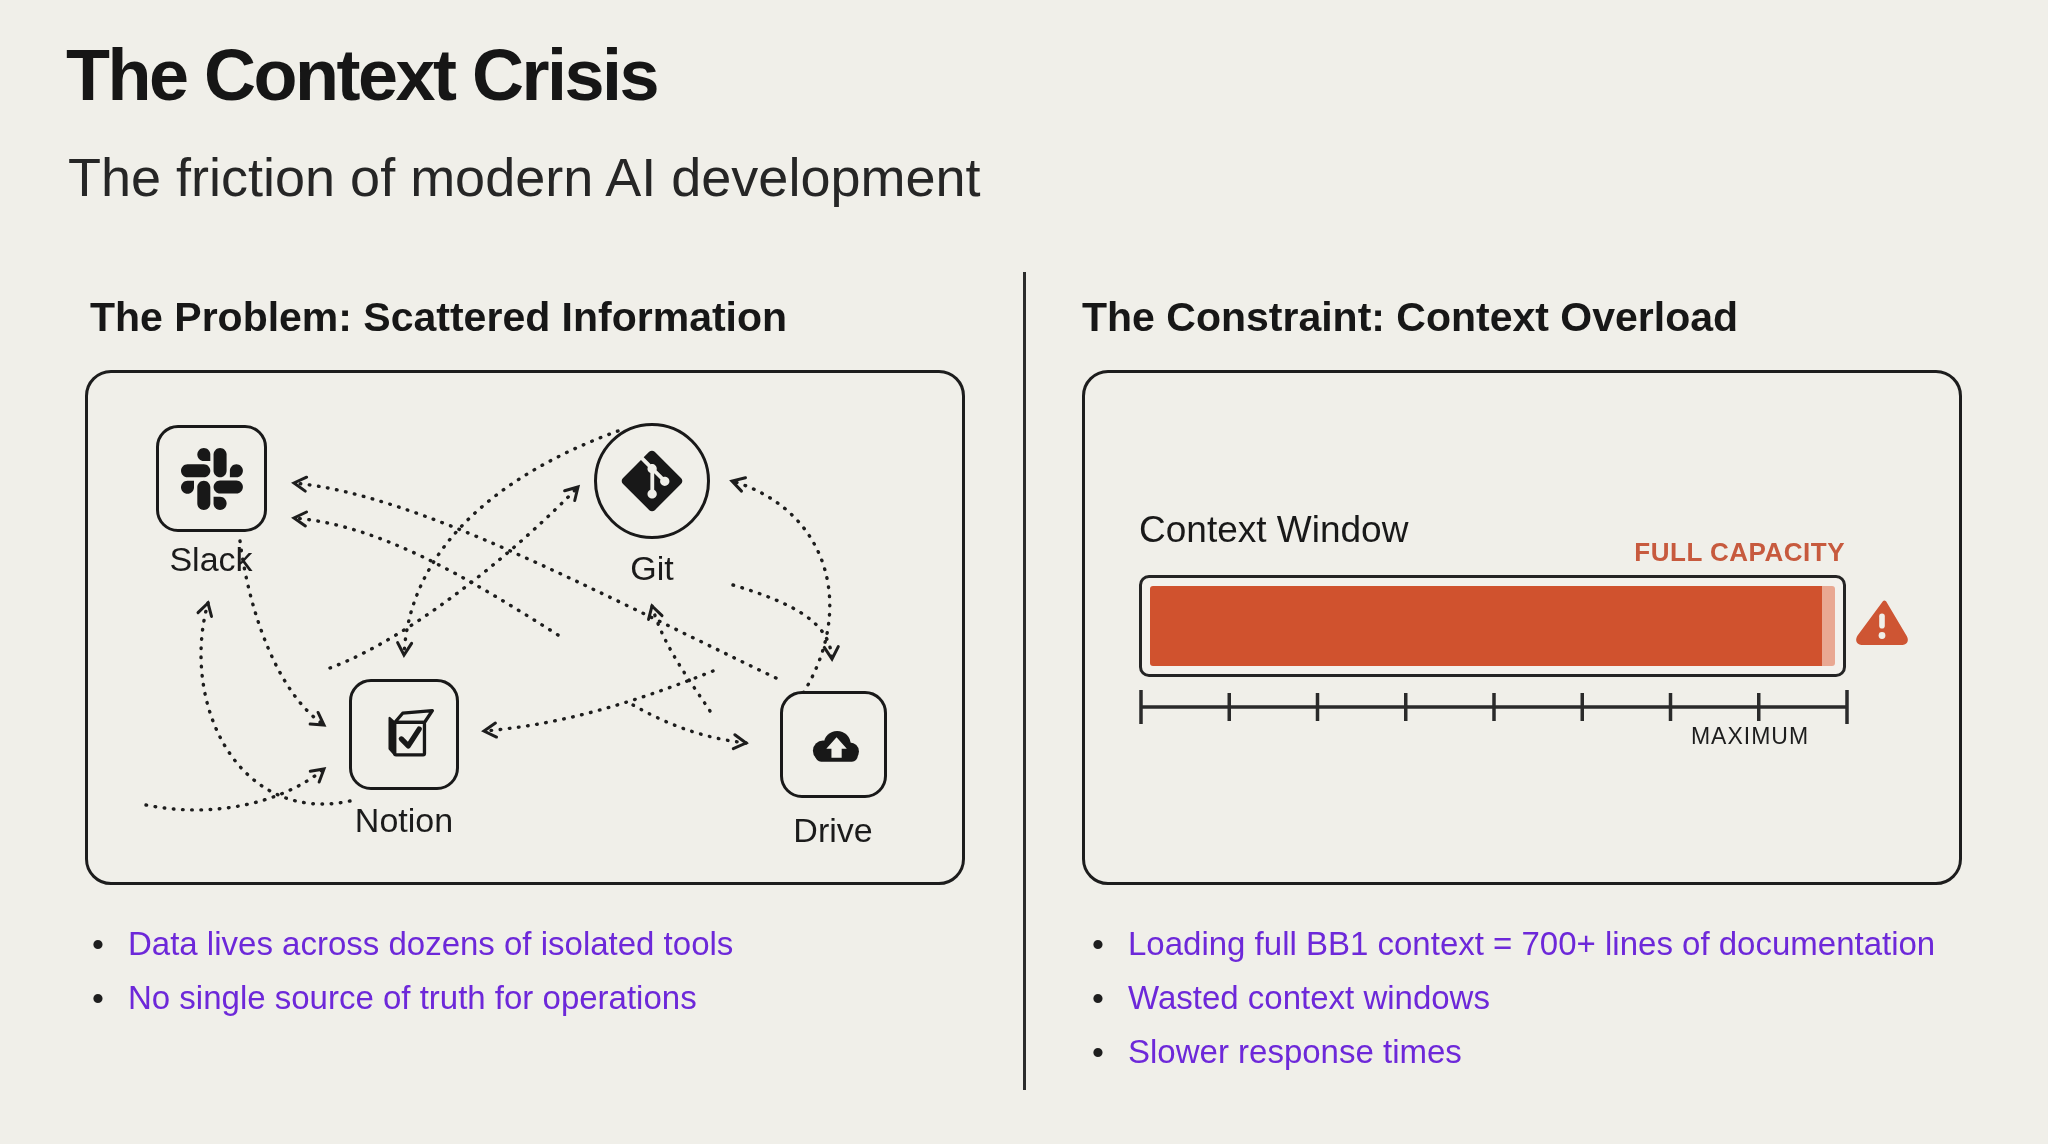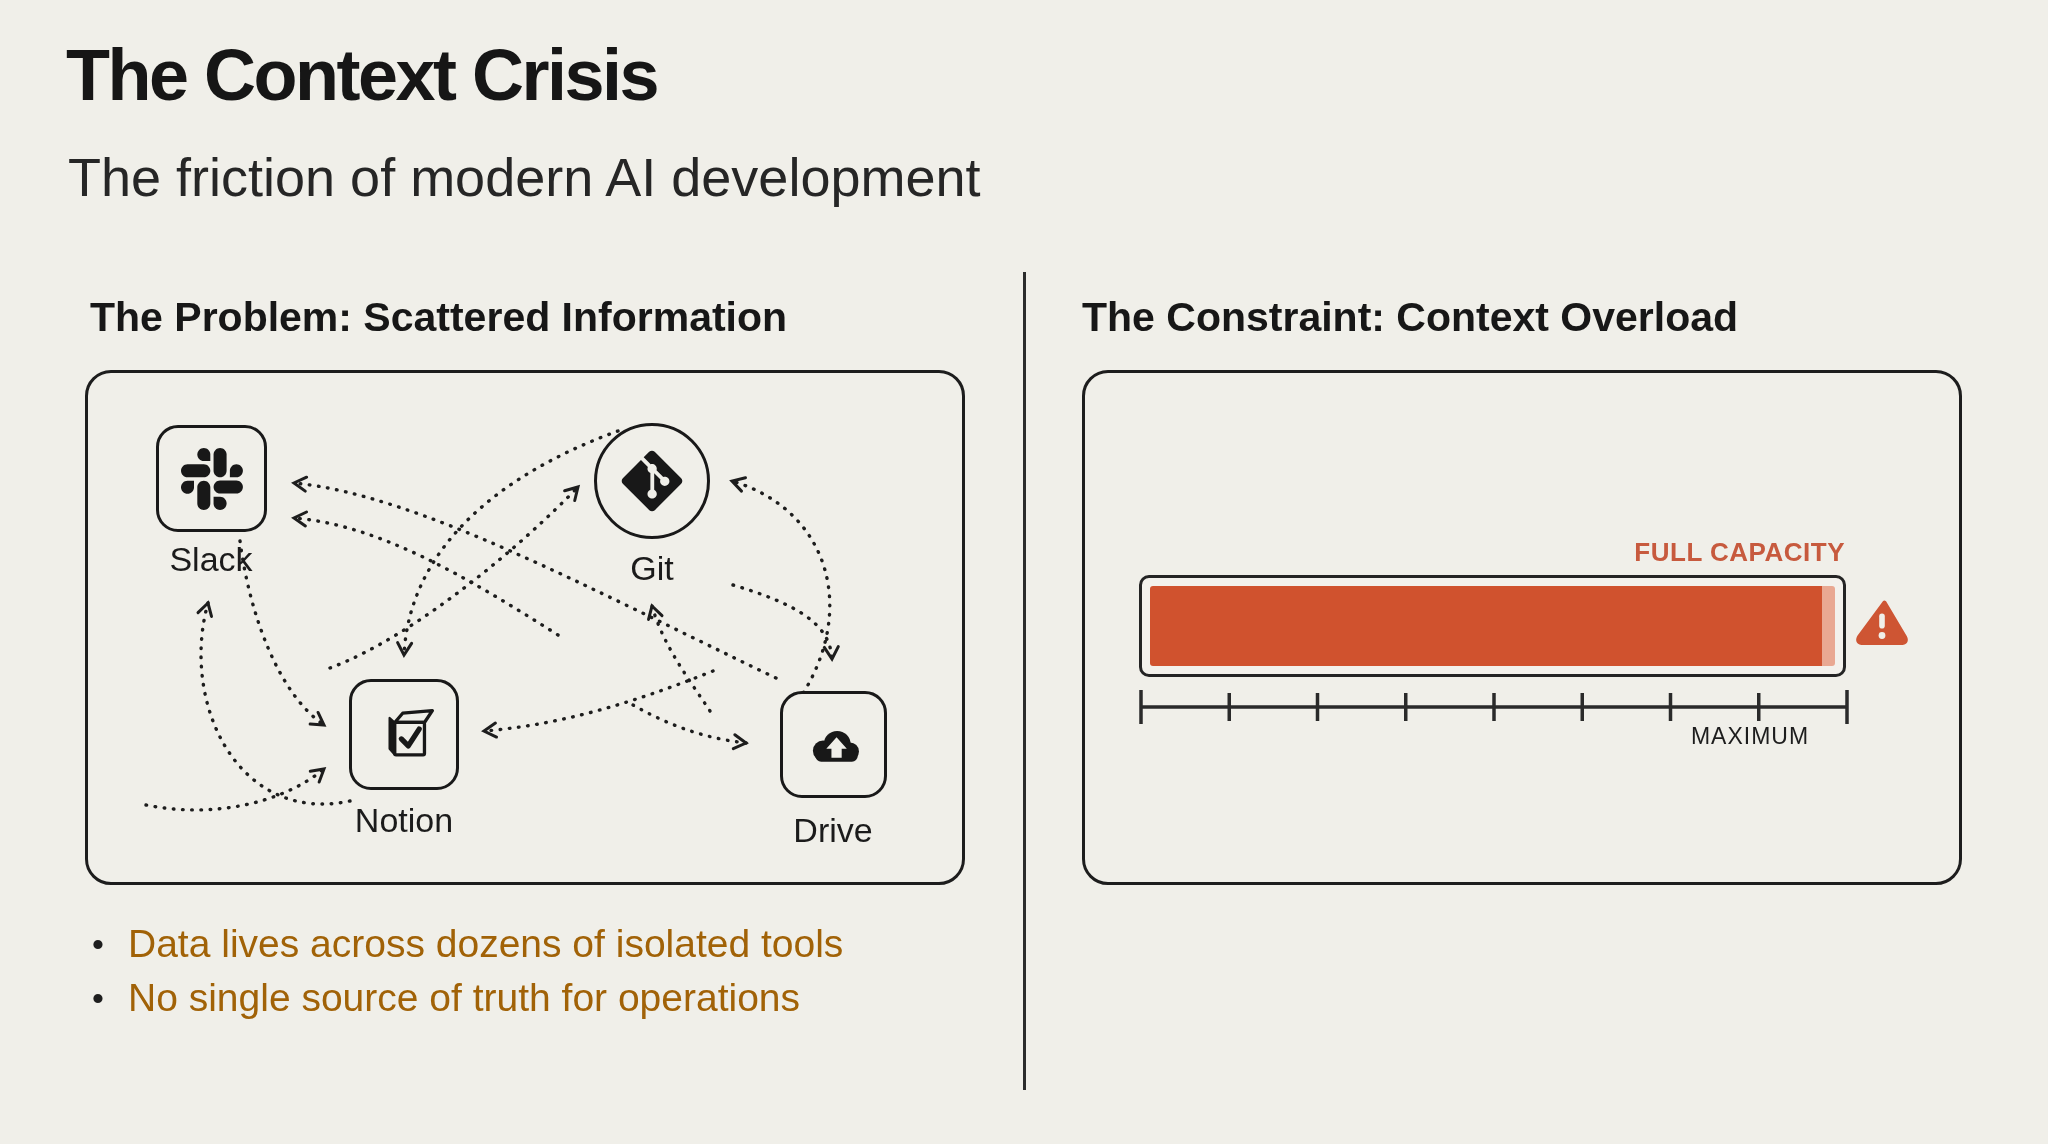--- a/index.html
+++ b/index.html
@@ -28,21 +28,21 @@
   
   .node{position:absolute;border:3.5px solid #191919;box-sizing:border-box;
         display:flex;align-items:center;justify-content:center;background:#f0efe9;}
   .node-sq{border-radius:22px;}
   .node-ci{border-radius:50%;}
   .node-label{position:absolute;width:170px;text-align:center;font-size:34px;color:#1b1b1b;}
   .connectors{position:absolute;left:0;top:0;width:873px;height:508px;}
   .conn{fill:none;stroke:#1d1d1d;stroke-width:3.4;stroke-dasharray:0.6 8.6;stroke-linecap:round;}
   
   .bullets{position:absolute;list-style:none;margin:0;padding:0;width:920px;}
-  .bullets li{position:relative;padding-left:40px;font-size:39px;color:#a16207;height:54px;line-height:48px;}
+  .bullets li{position:relative;padding-left:40px;font-size:33px;color:#6d28d9;height:54px;line-height:48px;}
   .bullets li::before{content:"•";position:absolute;left:4px;top:0;font-size:34px;line-height:48px;color:#1e1e1e;}
   .lp-bullets{left:88px;top:920px;}
   .rp-bullets{left:1088px;top:920px;}
   
   .cw-label{position:absolute;left:54px;top:136px;font-size:37px;font-weight:500;color:#191919;}
   .cap-label{position:absolute;left:470px;top:164px;width:290px;text-align:right;font-size:26px;
              font-weight:700;letter-spacing:0.5px;color:#c75a3e;}
   .bar-outer{position:absolute;left:54px;top:202px;width:707px;height:102px;border:3.5px solid #242424;
              border-radius:10px;box-sizing:border-box;display:flex;padding:8px;background:#f3f1ec;}
   .bar-fill{flex:1;background:#d0522e;border-radius:3px 0 0 3px;}
@@ -136,20 +136,21 @@
 
   <ul class="bullets lp-bullets">
     <li>Data lives across dozens of isolated tools</li>
     <li>No single source of truth for operations</li>
   </ul>
 
   <h2 class="panel-head rp-head">The Constraint: Context Overload</h2>
 
   <div class="panel-box rp-box">
 
+    <div class="cw-label">Context Window</div>
     <div class="cap-label">FULL CAPACITY</div>
 
     <div class="bar-outer">
       <div class="bar-fill"></div>
       <div class="bar-strip"></div>
     </div>
 
     <svg class="warn" width="54" height="50" viewBox="0 0 54 50">
       <path d="M29.5 5.5 L50 40 Q53 46 45.5 46 L8.5 46 Q1 46 4 40 Z" fill="#ce5533" stroke="#ce5533" stroke-width="4" stroke-linejoin="round"></path>
       <rect x="24.2" y="16.5" width="5.6" height="15" rx="2.8" fill="#f0efe9"></rect>
@@ -168,14 +169,19 @@
         <line x1="531.5" y1="6" x2="531.5" y2="34"></line>
         <line x1="619.75" y1="6" x2="619.75" y2="34"></line>
         <line x1="708" y1="3" x2="708" y2="37"></line>
       </g>
     </svg>
 
     <div class="max-label">MAXIMUM</div>
 
   </div>
 
+  <ul class="bullets rp-bullets">
+    <li>Loading full BB1 context = 700+ lines of documentation</li>
+    <li>Wasted context windows</li>
+    <li>Slower response times</li>
+  </ul>
 
 </div>
 
 </body></html>

